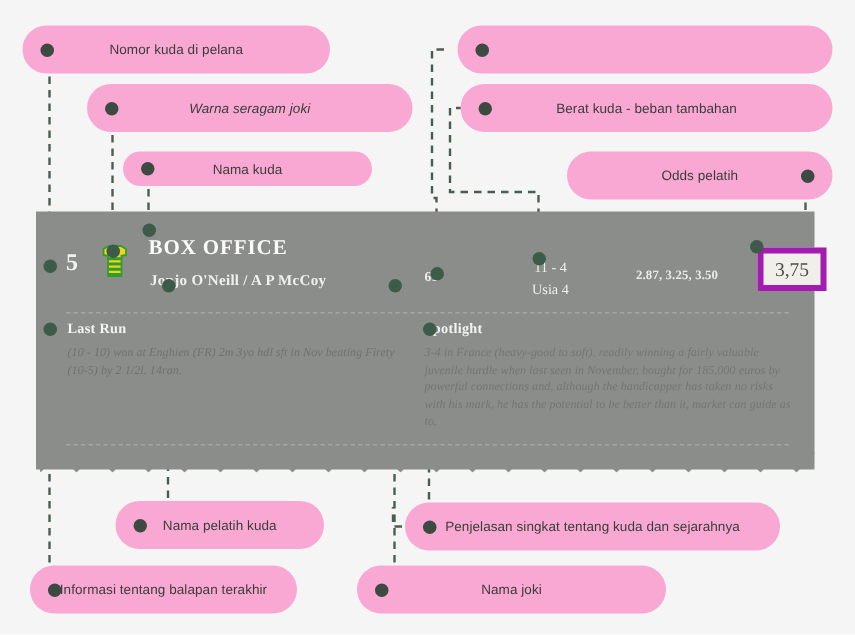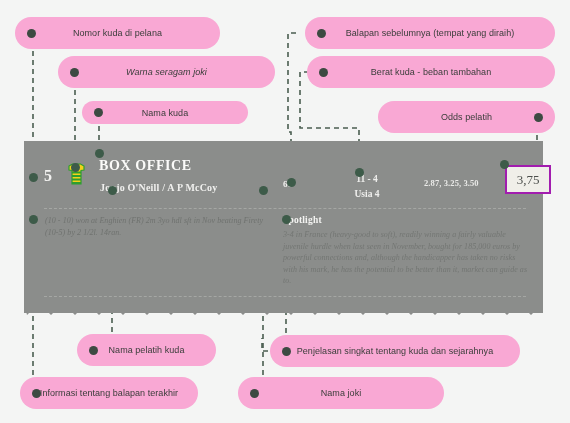--- a/index.html
+++ b/index.html
@@ -101,42 +101,42 @@
     color: #efefed;
   }
   .weight-block {
     position: absolute;
     left: 311px;
     top: 31px;
     width: 64px;
     text-align: center;
     font-family: "Liberation Serif", serif;
     font-size: 9.5px;
-    font-weight: bold;
+    font-weight: normal;
     color: #efefed;
     line-height: 15px;
   }
   .prices {
     position: absolute;
     left: 400px;
     top: 37px;
     font-family: "Liberation Serif", serif;
     font-size: 8.5px;
     font-weight: bold;
     color: #eaeae8;
     letter-spacing: .1px;
   }
   .odds-box {
     position: absolute;
     left: 481px;
     top: 24px;
     width: 46px;
     height: 29px;
     background: #f0efe9;
-    border: 2px solid #a21caf;
+    border: 4px solid #a21caf;
     box-sizing: border-box;
     display: flex;
     align-items: center;
     justify-content: center;
     font-family: "Liberation Serif", serif;
     font-size: 13px;
     color: #4c4f4c;
   }
 
   .card-divider {
@@ -286,20 +286,21 @@
       </div>
 
       <div class="prices">2.87, 3.25, 3.50</div>
 
       <div class="odds-box">3,75</div>
     </div>
 
     <div class="card-divider"></div>
 
     <div class="col-left">
+      <p class="sec-title">Last Run</p>
       <p class="sec-body">(10 - 10) won at Enghien (FR) 2m 3yo hdl sft in Nov beating Firety (10-5) by 2 1/2l. 14ran.</p>
     </div>
 
     <div class="col-right">
       <p class="sec-title">Spotlight</p>
       <p class="sec-body right">3-4 in France (heavy-good to soft), readily winning a fairly valuable juvenile hurdle when last seen in November, bought for 185,000 euros by powerful connections and, although the handicapper has taken no risks with his mark, he has the potential to be better than it, market can guide as to.</p>
     </div>
 
     <div class="card-divider lower"></div>
   </div>
@@ -333,21 +334,20 @@
     <span class="pill-label">Warna seragam joki</span>
   </div>
 
   <div class="pill" style="left:82px; top:101px; width:166px; height:23px;">
     <span class="dot left"></span>
     <span class="pill-label">Nama kuda</span>
   </div>
 
   <div class="pill" style="left:305px; top:17px; width:250px; height:32px;">
     <span class="dot left"></span>
-    <span class="pill-label">Balapan sebelumnya (tempat yang diraih)</span>
   </div>
 
   <div class="pill" style="left:307px; top:56px; width:248px; height:32px;">
     <span class="dot left"></span>
     <span class="pill-label">Berat kuda - beban tambahan</span>
   </div>
 
   <div class="pill" style="left:378px; top:101px; width:177px; height:32px;">
     <span class="pill-label">Odds pelatih</span>
     <span class="dot right"></span>

